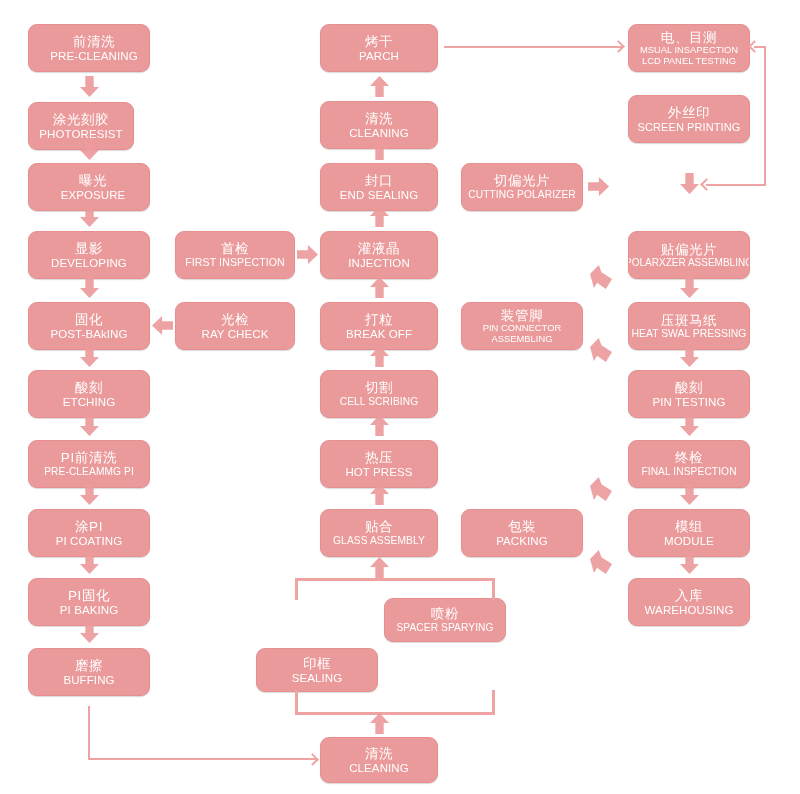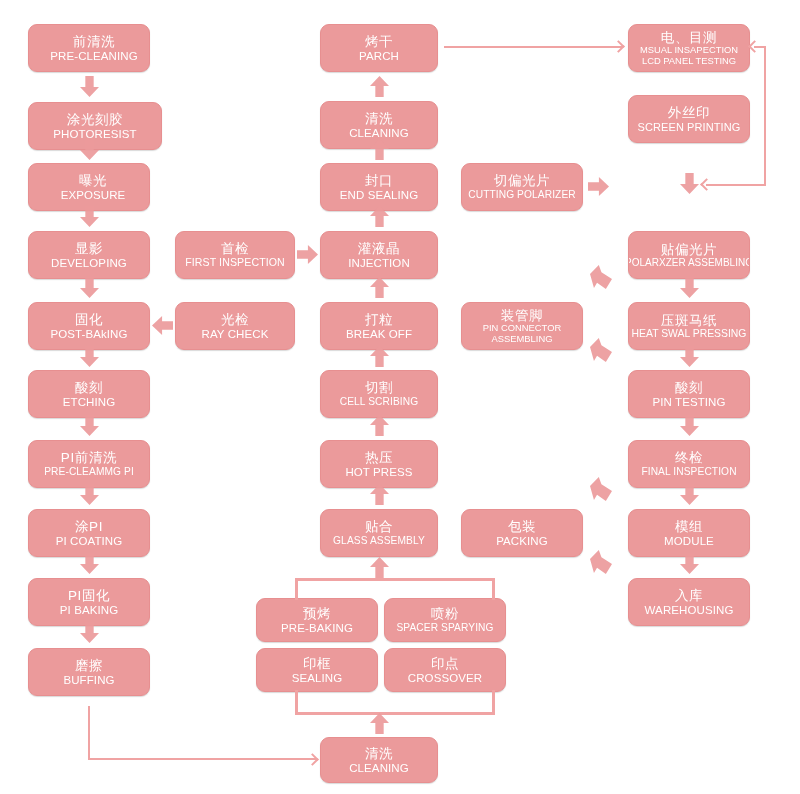--- a/index.html
+++ b/index.html
@@ -108,21 +108,21 @@
 </style>
 </head>
 <body>
 
 <div id="canvas">
 
   <div class="box" style="left:28px; top:24px; width:122px; height:48px;padding-left:10px;">
     <span class="cn">前清洗</span>
     <span class="en">PRE-CLEANING</span>
   </div>
-  <div class="box" style="left:28px; top:102px; width:134px; height:48px;">
+  <div class="box" style="left:28px; top:102px; width:106px; height:48px;">
     <span class="cn">涂光刻胶</span>
     <span class="en">PHOTORESIST</span>
   </div>
   <div class="box" style="left:28px; top:163px; width:122px; height:48px;padding-left:8px;">
     <span class="cn">曝光</span>
     <span class="en">EXPOSURE</span>
   </div>
   <div class="box" style="left:28px; top:231px; width:122px; height:48px;">
     <span class="cn">显影</span>
     <span class="en">DEVELOPING</span>
@@ -272,35 +272,27 @@
     <span class="en">WAREHOUSING</span>
   </div>
 
   <div class="barrow down" style="left:680px; top:173px;"></div>
   <div class="barrow down" style="left:680px; top:277px;"></div>
   <div class="barrow down" style="left:680px; top:346px;"></div>
   <div class="barrow down" style="left:680px; top:415px;"></div>
   <div class="barrow down" style="left:680px; top:484px;"></div>
   <div class="barrow down" style="left:680px; top:553px;"></div>
 
-  <div class="box" style="left:256px; top:598px; width:122px; height:44px;">
-    <span class="cn">预烤</span>
-    <span class="en">PRE-BAKING</span>
-  </div>
   <div class="box narrow-en" style="left:384px; top:598px; width:122px; height:44px;">
     <span class="cn">喷粉</span>
     <span class="en">SPACER SPARYING</span>
   </div>
   <div class="box" style="left:256px; top:648px; width:122px; height:44px;">
     <span class="cn">印框</span>
     <span class="en">SEALING</span>
-  </div>
-  <div class="box" style="left:384px; top:648px; width:122px; height:44px;">
-    <span class="cn">印点</span>
-    <span class="en">CROSSOVER</span>
   </div>
 
   <div class="box" style="left:320px; top:737px; width:118px; height:46px;">
     <span class="cn">清洗</span>
     <span class="en">CLEANING</span>
   </div>
 
   <div class="ln thick-h" style="left:295px; top:578px; width:200px;"></div>
   <div class="ln thick-v" style="left:295px; top:578px; height:22px;"></div>
   <div class="ln thick-v" style="left:492px; top:578px; height:22px;"></div>

